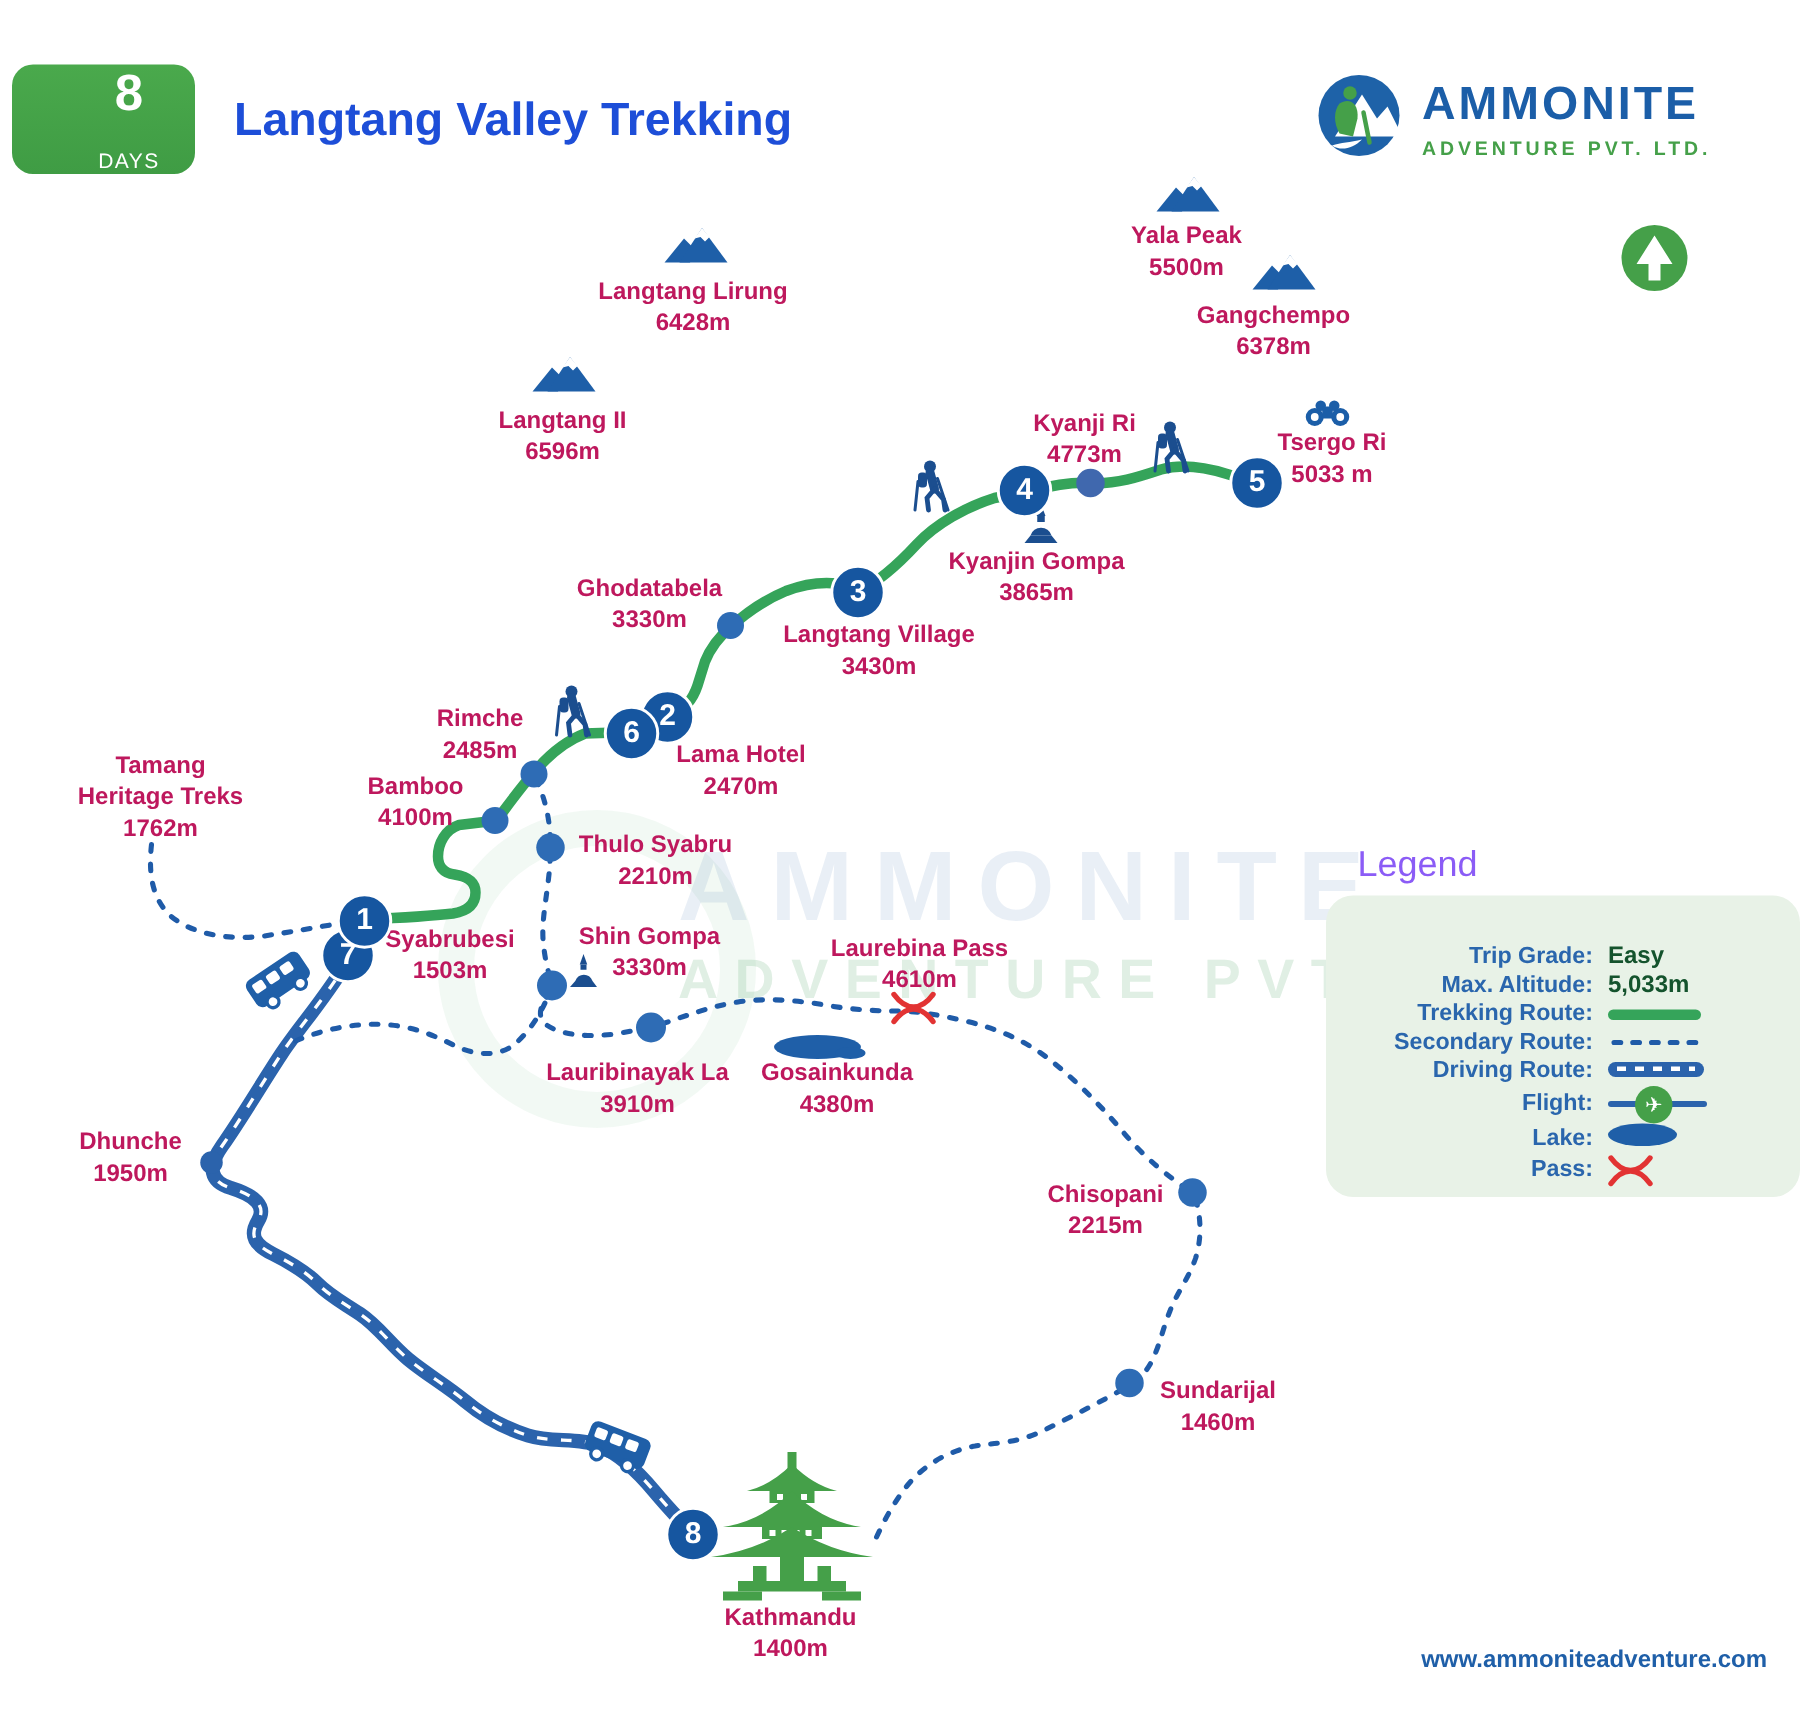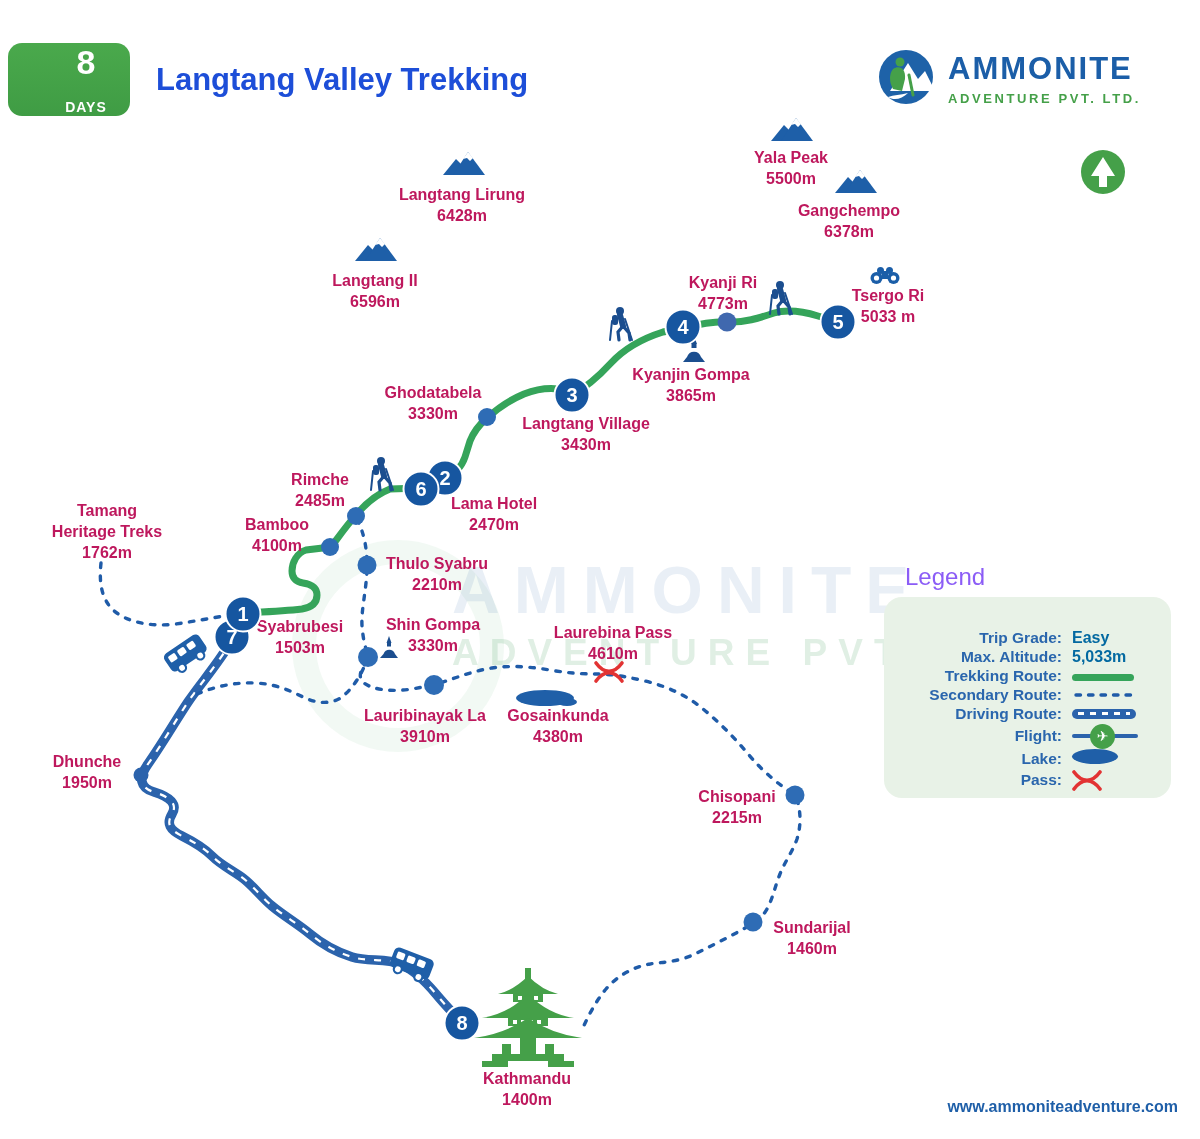--- a/index.html
+++ b/index.html
@@ -11,21 +11,21 @@
   .layer{position:absolute;left:0;top:0;width:1200px;height:1139px;}
 
   
   .days-badge{
     position:absolute;left:8px;top:43px;width:122px;height:73px;
     background:linear-gradient(180deg,#4aa94c,#3f9c44);border-radius:14px;
     color:#fff;display:flex;flex-direction:column;align-items:center;justify-content:center;
     padding-left:34px;box-sizing:border-box;
   }
   .days-badge .num{font-size:34px;font-weight:700;line-height:1;}
-  .days-badge .unit{font-size:14px;font-weight:700;letter-spacing:1px;margin-top:20px;}
+  .days-badge .unit{font-size:14px;font-weight:400;letter-spacing:1px;margin-top:20px;}
   .page-title{
     position:absolute;left:156px;top:62px;font-size:31px;font-weight:700;color:#1d4ed8;
   }
   .brand-text{position:absolute;left:948px;top:53px;}
   .brand-name{font-size:31px;font-weight:700;color:#1b5ea8;letter-spacing:2px;line-height:1;}
   .brand-sub{font-size:13px;font-weight:700;color:#45a049;letter-spacing:2.6px;margin-top:7px;}
 
   
   .wm1{position:absolute;left:452px;top:552px;font-size:66px;font-weight:700;
        letter-spacing:14px;color:rgba(38,100,170,0.10);white-space:nowrap;}
@@ -47,27 +47,27 @@
     position:absolute;width:37px;height:37px;border-radius:50%;
     background:#1656a0;border:2.5px solid #ffffff;box-sizing:border-box;
     color:#ffffff;font-size:20px;font-weight:700;
     display:flex;align-items:center;justify-content:center;
     transform:translate(-50%,-50%);
   }
 
   
   .legend-title{position:absolute;left:905px;top:563px;font-size:24px;font-weight:400;color:#8b5cf6;}
   .legend-box{
-    position:absolute;left:884px;top:597px;width:287px;height:201px;
+    position:absolute;left:884px;top:597px;width:316px;height:201px;
     background:#e8f2e7;border-radius:18px;box-sizing:border-box;padding:31px 14px 0 10px;
   }
   .legend-row{display:grid;grid-template-columns:168px 1fr;column-gap:10px;
     align-items:center;height:19px;}
   .legend-row .lbl{text-align:right;font-size:15.5px;font-weight:700;color:#2a66ad;}
-  .legend-row .val{font-size:16px;font-weight:700;color:#0369a1;}
+  .legend-row .val{font-size:16px;font-weight:700;color:#14532d;}
   .sw-trek{width:62px;height:7px;border-radius:4px;background:#35a45a;}
   .sw-drive{width:64px;height:10px;border-radius:5px;background:#2b63ac;}
   .sw-drive .mid{width:52px;height:2.5px;margin:3.75px auto 0;
     background:repeating-linear-gradient(90deg,#fff 0 6px,transparent 6px 12px);}
   .sw-flight{position:relative;width:66px;height:25px;}
   .sw-flight .line{position:absolute;left:0;top:10px;width:66px;height:4.5px;background:#2b63ac;border-radius:2px;}
   .sw-flight .plane{position:absolute;left:18px;top:0;width:25px;height:25px;border-radius:50%;
     background:#45a049;color:#fff;font-size:14px;line-height:25px;text-align:center;}
   .sw-lake{width:46px;height:15px;border-radius:50%;background:#1f5fa8;}
 

